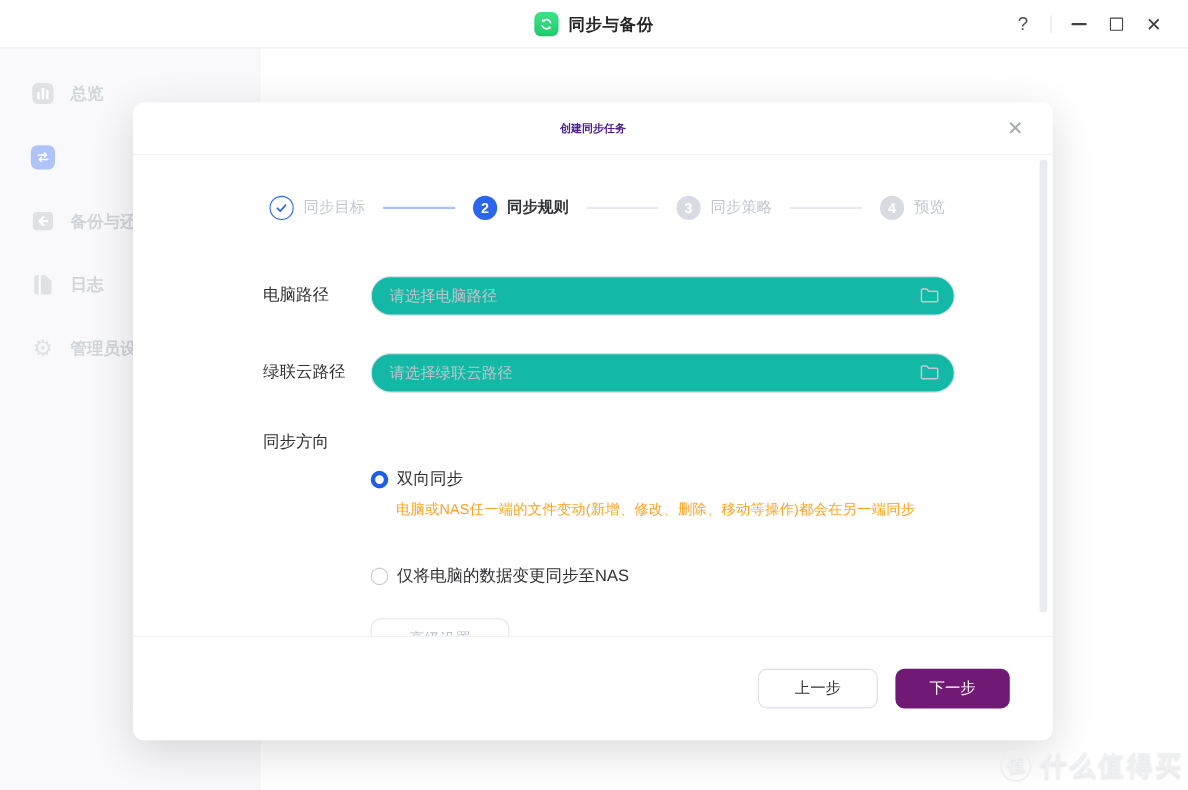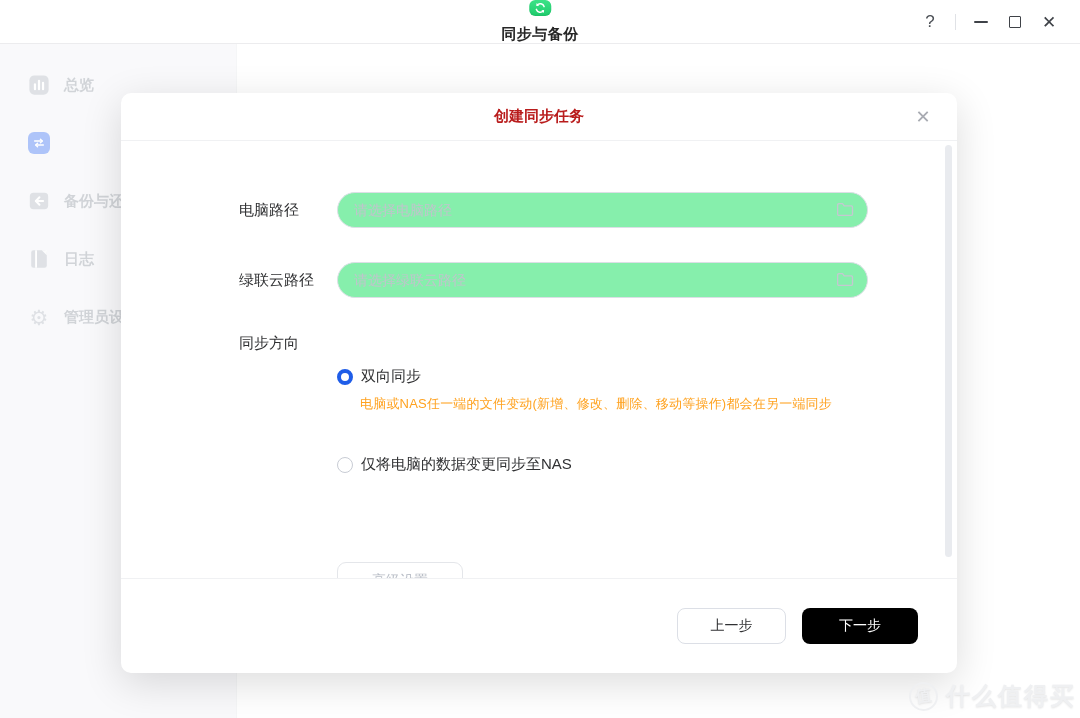--- a/index.html
+++ b/index.html
@@ -11,21 +11,21 @@
   }
   .window { width:1080px; height:718px; position:relative; background:#fff; }
 
   
   .titlebar {
     height:44px; background:#fff; border-bottom:1px solid #ececee;
     position:relative; display:flex; align-items:center; z-index:20;
   }
   .titlebar-center {
     position:absolute; left:50%; top:0; transform:translateX(-50%);
-    height:44px; display:flex; align-items:center; gap:9px;flex-direction:column;
+    height:44px; display:flex; align-items:center; gap:9px;
   }
   .app-icon {
     width:22px; height:22px; border-radius:6px;
     background:linear-gradient(180deg,#3ce287,#1fcd6d);
     display:flex; align-items:center; justify-content:center;
     box-shadow:inset 0 -1px 2px rgba(0,0,0,0.08);
   }
   .win-title { font-size:15px; font-weight:700; color:#262626; letter-spacing:0.5px; }
   .titlebar-right {
     position:absolute; right:14px; top:0; height:44px;
@@ -67,21 +67,21 @@
   }
 
   
   .modal {
     position:absolute; left:121px; top:49px; width:836px; height:580px;
     background:#fff; border-radius:10px; z-index:10;
     box-shadow:0 10px 40px rgba(0,0,0,0.14);
   }
   .modal-header { height:48px; position:relative; display:flex; align-items:center;
     justify-content:center; border-bottom:1px solid #f0f1f3; }
-  .modal-title { font-size:15px; font-weight:700; color:#b91c1c; }
+  .modal-title { font-size:10px; font-weight:700; color:#4c1d95; }
   .modal-close {
     position:absolute; right:22px; top:12px; width:24px; height:24px;
     display:flex; align-items:center; justify-content:center;
     font-size:18px; color:#a8abb2; cursor:pointer;
   }
   .modal-body { position:relative; height:437px; overflow:hidden; }
 
   
   .stepper { display:flex; align-items:center; margin:37px 0 0 124px; }
   .step { display:flex; align-items:center; gap:9px; }
@@ -101,21 +101,21 @@
   
   .form-rows { margin-top:51px; }
   .form-row { display:flex; align-items:center; padding-left:118px; margin-bottom:34px; }
   .form-row.top { align-items:flex-start; }
   .f-label { width:98px; font-size:15px; color:#303133; flex:none; line-height:36px; }
   .form-row.top .f-label { line-height:20px; padding-top:1px; }
   .input-wrap { position:relative; width:531px; height:36px; }
   .path-input {
     width:100%; height:36px; border:1px solid #dcdfe6; border-radius:18px;
     padding:0 44px 0 16px; font-size:14px; color:#303133; outline:none;
-    font-family:inherit; background:#86efac;
+    font-family:inherit; background:#14b8a6;
   }
   .path-input::placeholder { color:#c0c4cc; }
   .folder-btn { position:absolute; right:14px; top:10px; cursor:pointer; display:flex; }
 
   
   .radio-col { display:flex; flex-direction:column;margin-top:35px; }
   .radio-option { display:flex; align-items:center; gap:8px; cursor:pointer; }
   .radio-dot { width:16px; height:16px; border-radius:50%; flex:none; background:#fff; }
   .radio-dot.on { border:4.6px solid #1f5de8; }
   .radio-dot.off { border:1px solid #c8ccd4; }
@@ -137,21 +137,21 @@
   }
 
   
   .modal-footer {
     height:94px; border-top:1px solid #f0f1f3; display:flex; align-items:center;
     justify-content:flex-end; gap:16px; padding-right:39px;
   }
   .btn { height:36px; border-radius:8px; font-size:14px; cursor:pointer;
     font-family:inherit; display:flex; align-items:center; justify-content:center; }
   .btn-prev { width:109px; background:#fff; border:1px solid #dcdfe6; color:#303133; }
-  .btn-next { width:116px; background:#000000; border:none; color:#fff; }
+  .btn-next { width:104px; background:#701a75; border:none; color:#fff; }
 
   
   .watermark {
     position:absolute; right:4px; bottom:6px; z-index:12;
     display:flex; align-items:center; gap:8px;
     color:#eff0f2; text-shadow:0 1px 2px rgba(0,0,0,0.10);
     pointer-events:none;
   }
   .wm-badge {
     width:29px; height:29px; border-radius:50%; border:2.5px solid #eff0f2;
@@ -254,20 +254,45 @@
     <div class="dim-overlay"></div>
 
     <section class="modal">
       <div class="modal-header">
         <span class="modal-title">创建同步任务</span>
         <span class="modal-close">✕</span>
       </div>
 
       <div class="modal-body">
 
+        <div class="stepper">
+          <div class="step">
+            <span class="step-circle done">
+              <svg width="12" height="12" viewBox="0 0 14 14" fill="none">
+                  <path d="M2.6 7.4l3 3 5.6-6.4" stroke="#2b65f0" stroke-width="1.8" stroke-linecap="round" stroke-linejoin="round"></path>
+                </svg>
+            </span>
+            <span class="step-label">同步目标</span>
+          </div>
+          <div class="connector done"></div>
+          <div class="step">
+            <span class="step-circle active">2</span>
+            <span class="step-label active">同步规则</span>
+          </div>
+          <div class="connector"></div>
+          <div class="step">
+            <span class="step-circle pending">3</span>
+            <span class="step-label">同步策略</span>
+          </div>
+          <div class="connector"></div>
+          <div class="step">
+            <span class="step-circle pending">4</span>
+            <span class="step-label">预览</span>
+          </div>
+        </div>
 
         <div class="form-rows">
 
           <div class="form-row">
             <span class="f-label">电脑路径</span>
             <div class="input-wrap">
               <input class="path-input" type="text" placeholder="请选择电脑路径" style="">
               <span class="folder-btn">
                 <svg width="18" height="15" viewBox="0 0 20 17" fill="none">
                     <path d="M1.7 3.2a1.3 1.3 0 0 1 1.3-1.3h4.2l1.9 2.4h8.1a1.3 1.3 0 0 1 1.3 1.3v8.2a1.3 1.3 0 0 1-1.3 1.3H3a1.3 1.3 0 0 1-1.3-1.3z" stroke="#c4c8d0" stroke-width="1.5" stroke-linejoin="round"></path>

